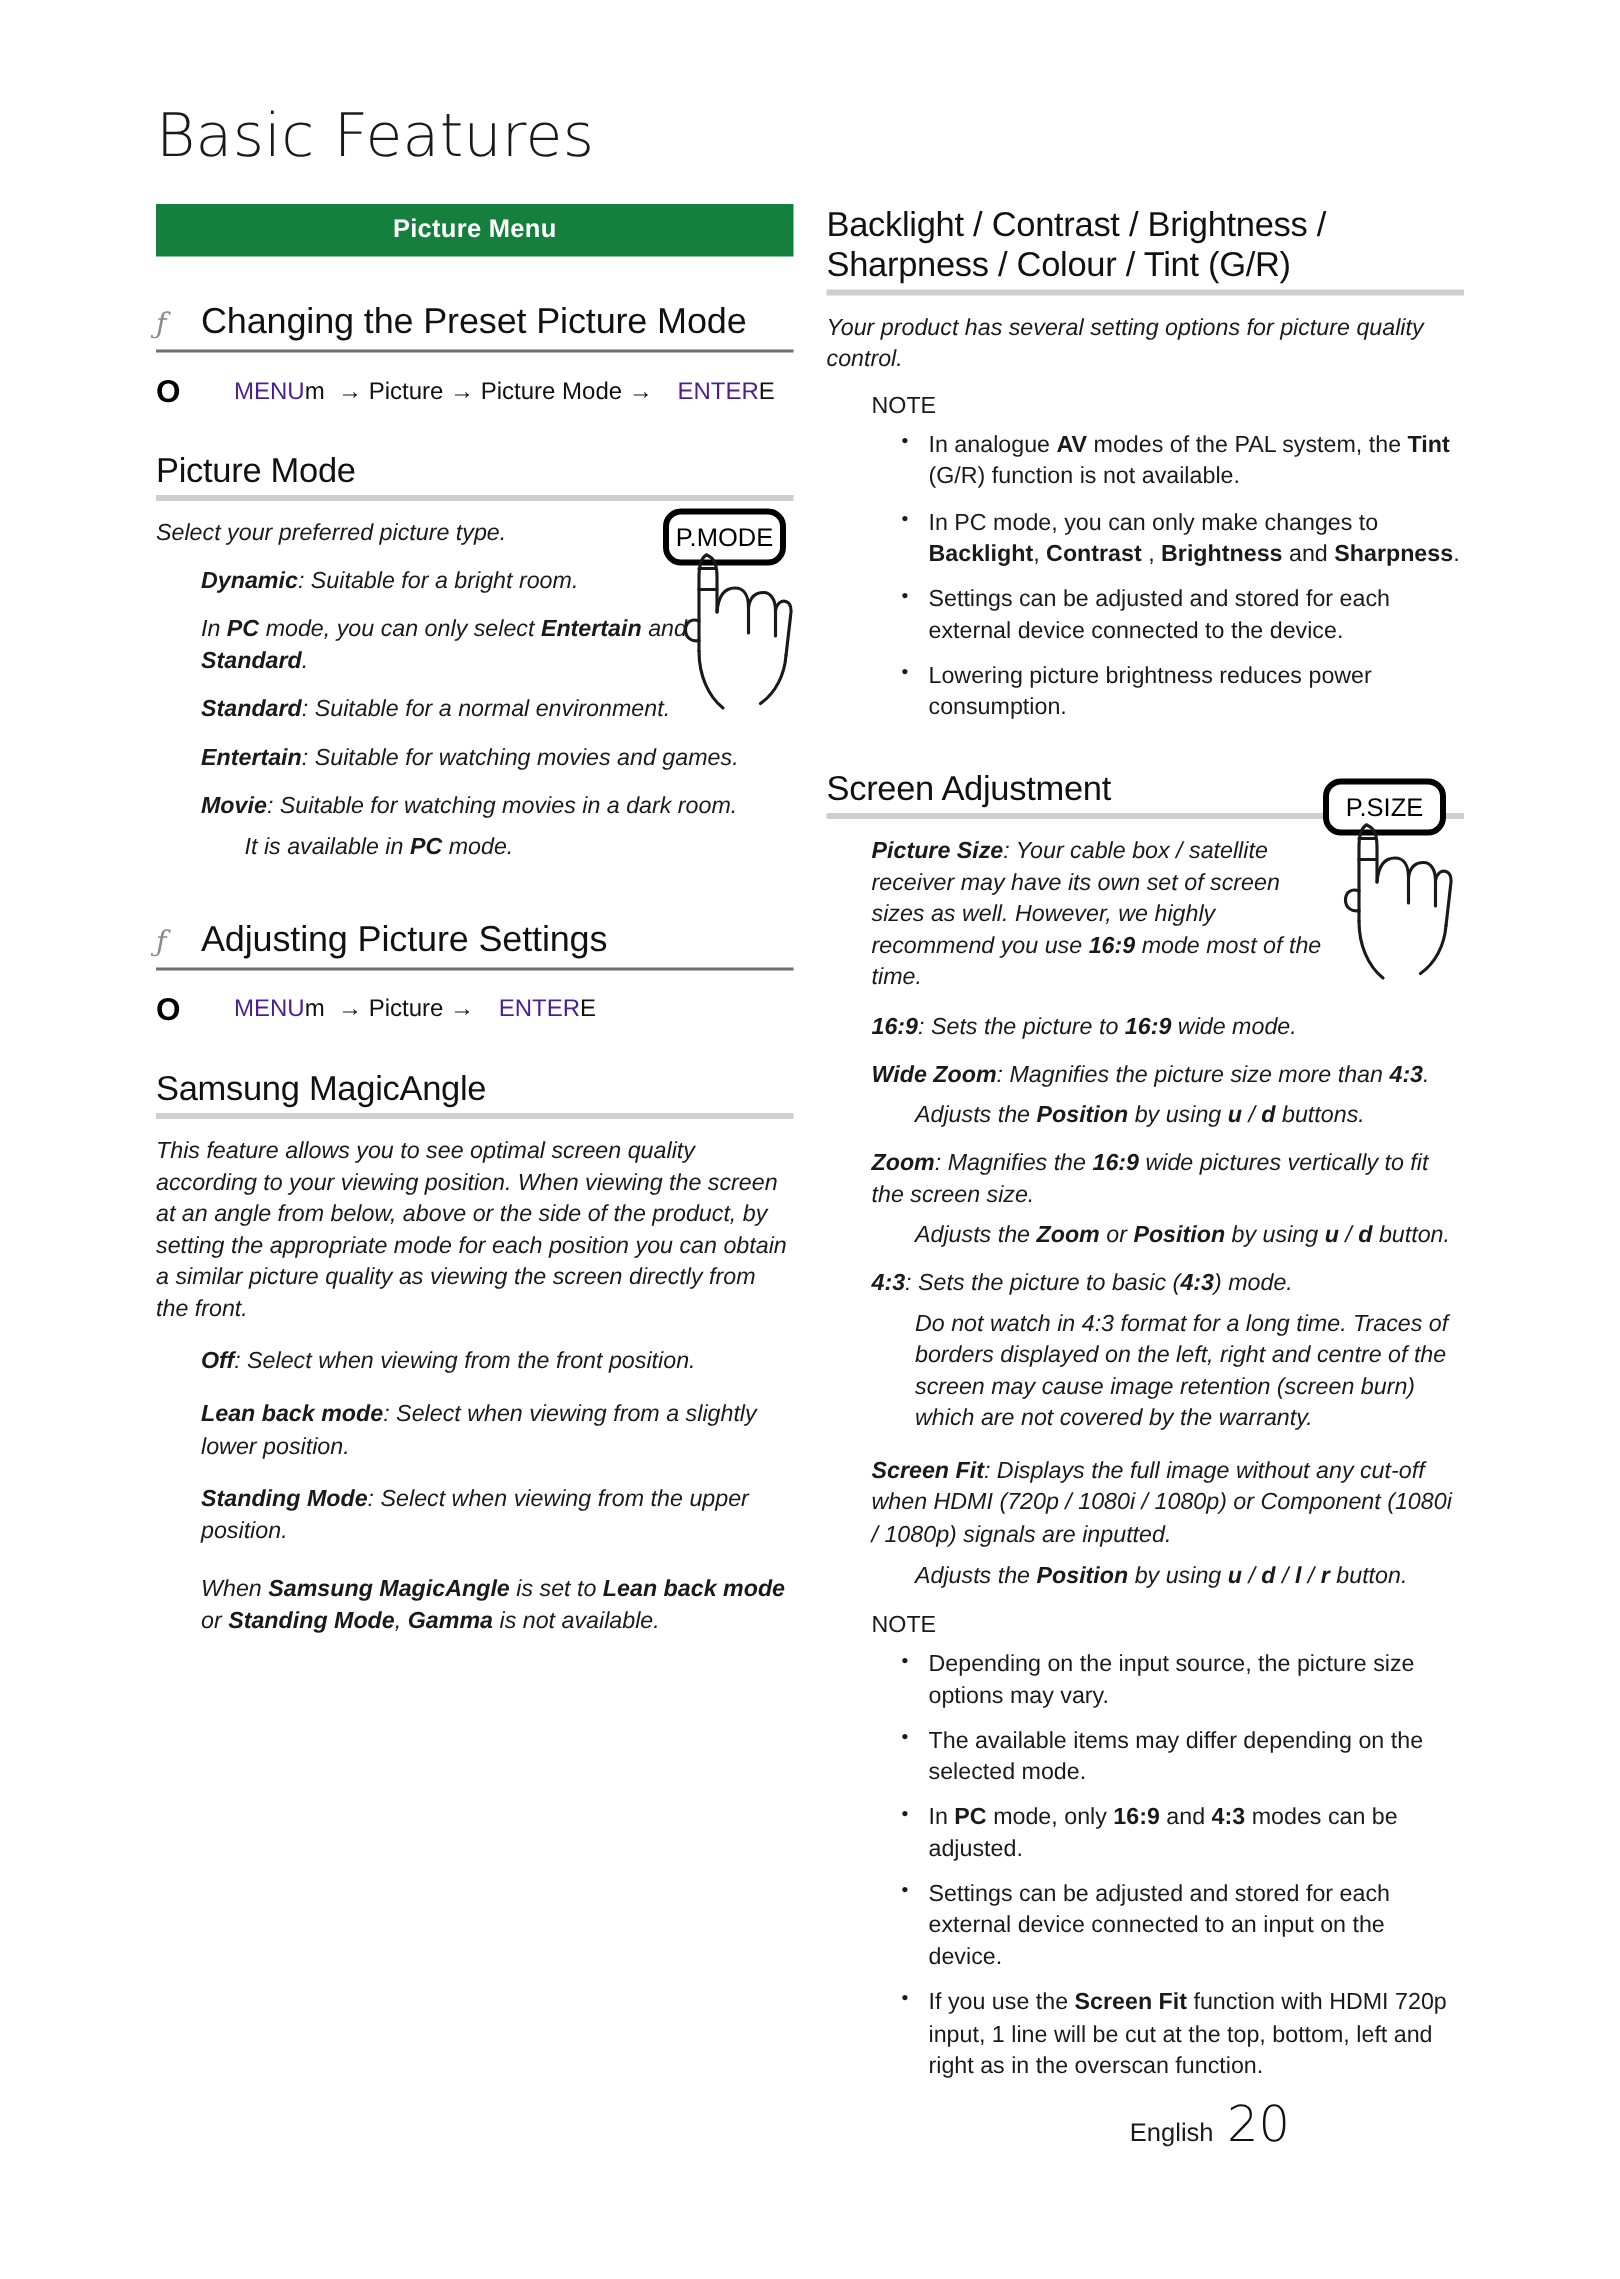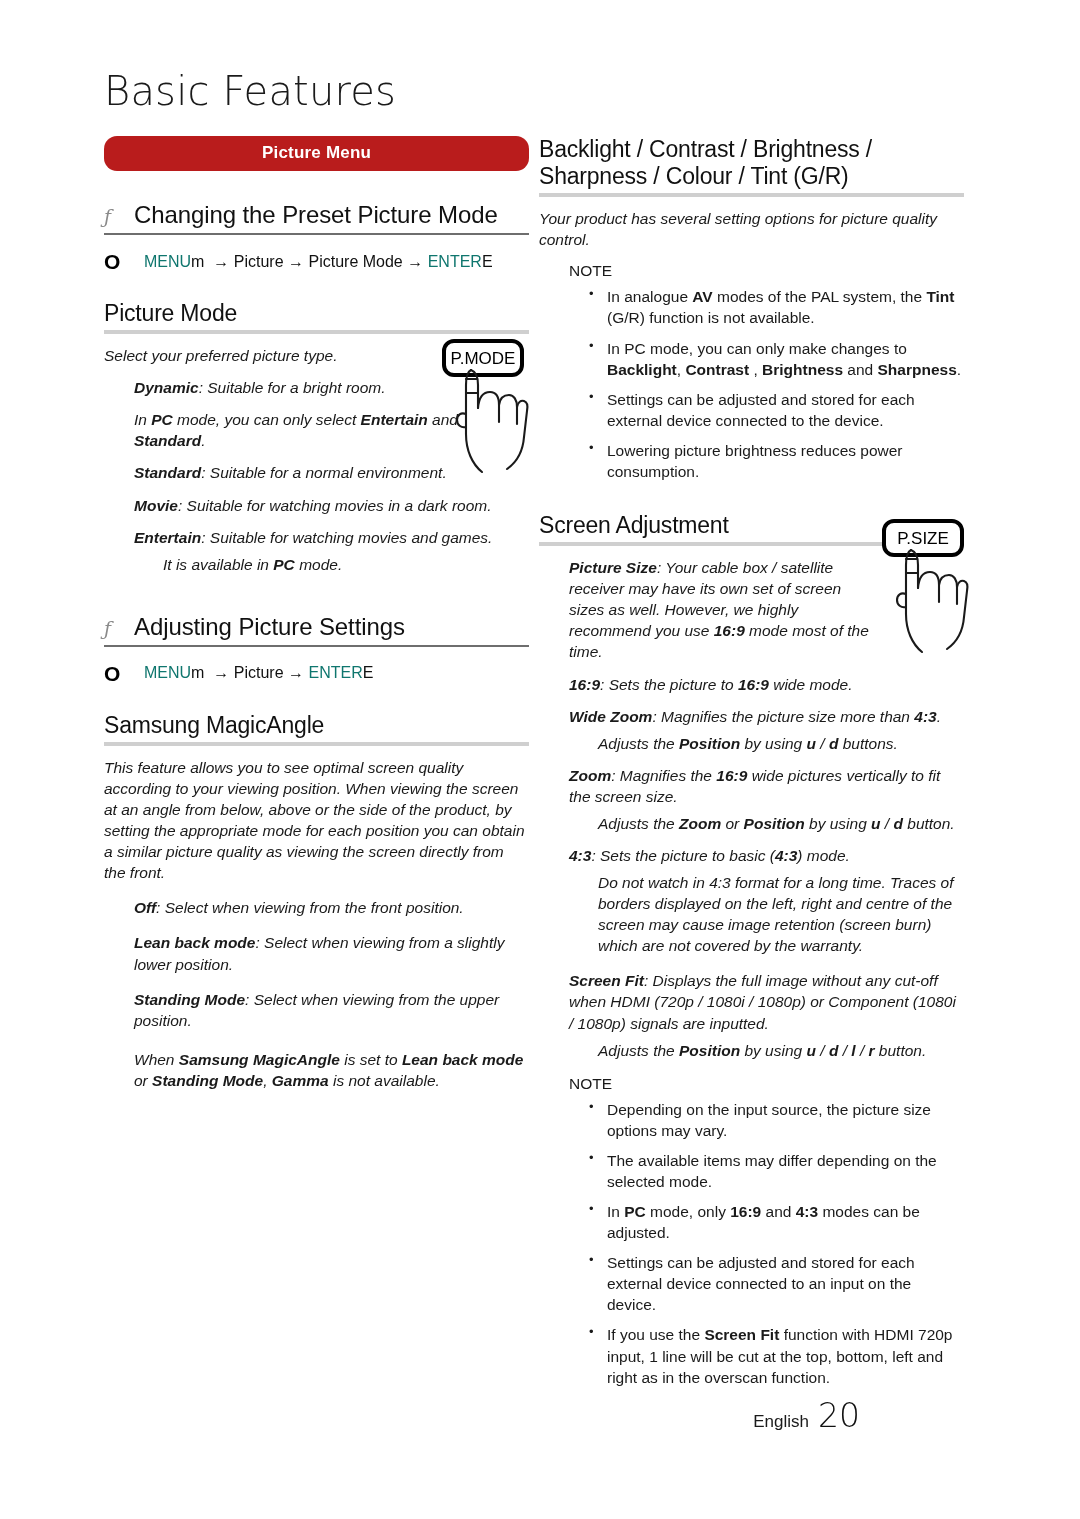--- a/index.html
+++ b/index.html
@@ -36,32 +36,31 @@
     font-stretch: condensed;
   }
 
   
   .col {
     position: absolute;
     top: 136px;
     width: 425px;
   }
   .col-left  { left: 104px; }
-  .col-right { left: 539px; }
+  .col-right { left: 551px; }
 
   
   .menu-bar {
-    background: #b91c1c;
+    background: #15803d;
     color: #ffffff;
     font-size: 17px;
     font-weight: bold;
     text-align: center;
     padding: 7px 0 8px 0;
     letter-spacing: 0.2px;
-    border-radius: 13px;
   }
 
   .f-heading {
     margin-top: 30px;
     border-bottom: 2px solid #6e6e6e;
     padding-bottom: 4px;
     display: flex;
     align-items: baseline;
   }
   .f-heading .f-mark {
@@ -86,21 +85,21 @@
   }
   .menu-path .o-mark {
     font-size: 21px;
     font-weight: bold;
     width: 40px;
     flex: none;
     line-height: 1;
     color: #000;
   }
   .menu-path .path-text { color: #111; white-space: nowrap; }
-  .gray { color: #0f766e; }
+  .gray { color: #4c1d95; margin-left: 12px; }
   .arrow { color: #111; }
 
   .sec-heading {
     margin-top: 28px;
     font-size: 23px;
     color: #111;
     border-bottom: 4px solid #cfcfcf;
     padding-bottom: 3px;
     line-height: 1.18;
     letter-spacing: -0.2px;
@@ -201,23 +200,23 @@
     <div class="sec-heading">Picture Mode</div>
 
     <div class="body-text">Select your preferred picture type.</div>
 
     <div class="body-text indent-1"><b>Dynamic</b><span>: Suitable for a bright room.</span></div>
 
     <div class="body-text indent-1"><span>In </span><b>PC</b><span> mode, you can only select </span><b>Entertain</b><span> and </span><b>Standard</b><span>.</span></div>
 
     <div class="body-text indent-1"><b>Standard</b><span>: Suitable for a normal environment.</span></div>
 
+    <div class="body-text indent-1"><b>Entertain</b><span>: Suitable for watching movies and games.</span></div>
+
     <div class="body-text indent-1"><b>Movie</b><span>: Suitable for watching movies in a dark room.</span></div>
-
-    <div class="body-text indent-1"><b>Entertain</b><span>: Suitable for watching movies and games.</span></div>
 
     <div class="body-text indent-2 tight"><span>It is available in </span><b>PC</b><span> mode.</span></div>
 
     <div class="f-heading" style="margin-top:38px;">
       <span class="f-mark">ƒ</span>
       <span class="f-text">Adjusting Picture Settings</span>
     </div>
 
     <div class="menu-path">
       <span class="o-mark">O</span>

